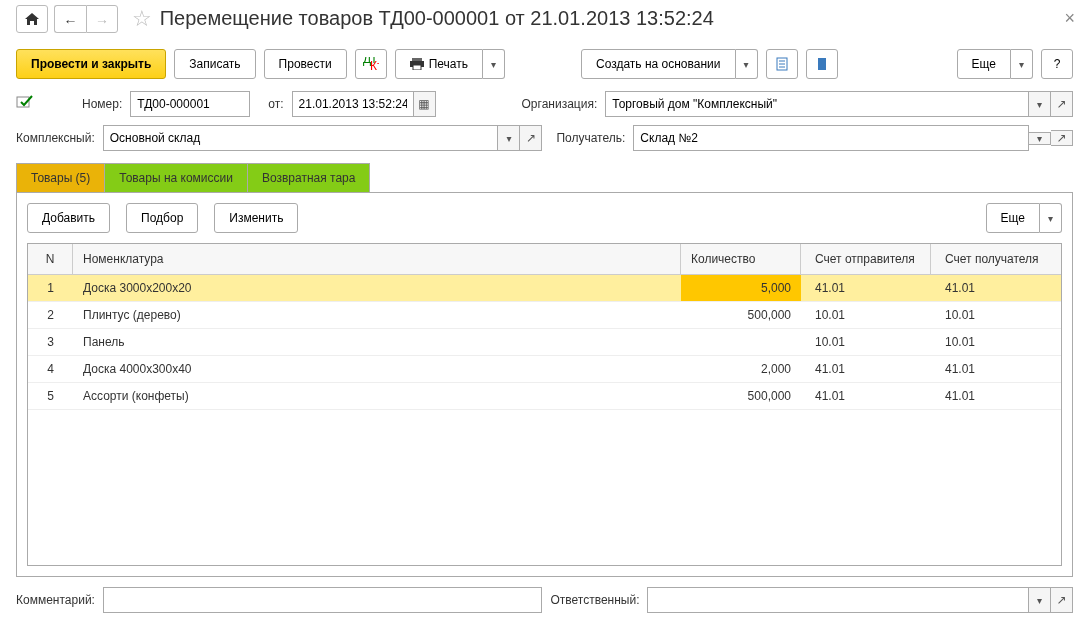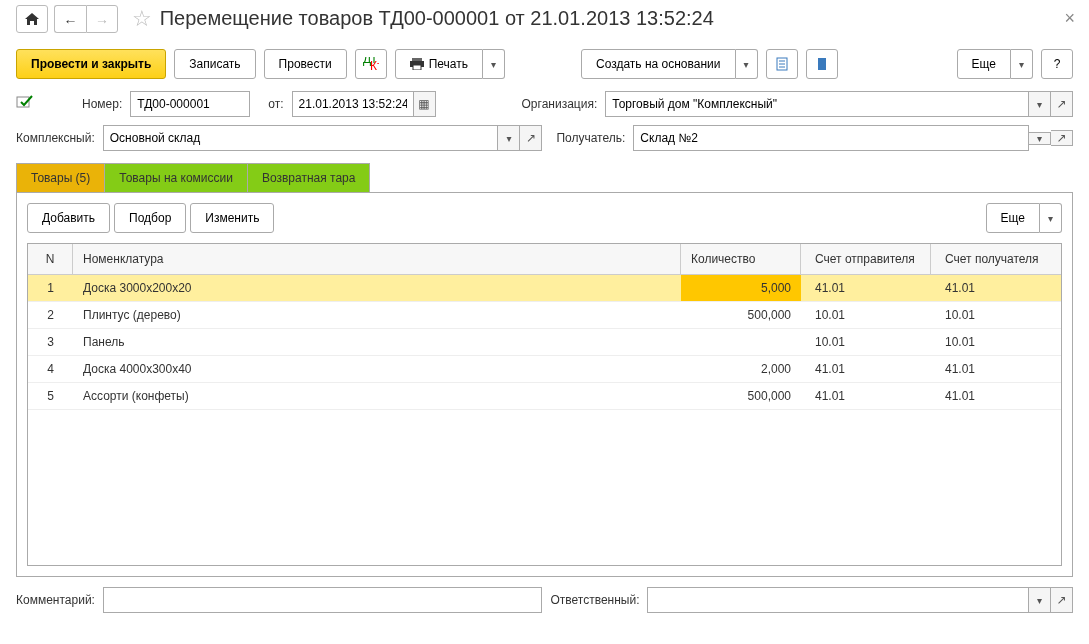--- a/index.html
+++ b/index.html
@@ -29,21 +29,21 @@
 .input-wrap { display: flex; align-items: stretch; height: 26px; }
 .input-wrap input { border: 1px solid #aaa; padding: 0 6px; height: 26px; background: #fff; }
 .input-wrap .ib { width: 22px; border: 1px solid #aaa; border-left: none; background: #f5f5f5; display: flex; align-items: center; justify-content: center; cursor: pointer; font-size: 10px; color: #555; }
 .status-icon { width: 20px; height: 20px; }
 
 .tabs { display: flex; margin: 8px 16px 0 16px; }
 .tab { padding: 7px 14px; border: 1px solid #aaa; border-bottom: none; background: #84cc16; margin-right: -1px; cursor: pointer; }
 .tab.active { background: #eab308; position: relative; z-index: 2; }
 .tab-content { border: 1px solid #aaa; margin: 0 16px; padding: 10px; background: #fff; }
 
-.tab-toolbar { display: flex; gap: 4px; margin-bottom: 10px; }
+.tab-toolbar { display: flex; gap: 16px; margin-bottom: 10px; }
 .tab-toolbar .spacer { flex: 1; }
 
 .grid { border: 1px solid #aaa; }
 .grid-head { display: flex; background: #f7f7f7; border-bottom: 1px solid #ccc; }
 .grid-head > div { padding: 8px 10px; border-right: 1px solid #ccc; }
 .grid-head > div:last-child { border-right: none; }
 .grid-body { height: 290px; overflow: auto; background: #fff; }
 .grid-row { display: flex; border-bottom: 1px solid #eee; }
 .grid-row > div { padding: 6px 10px; }
 .grid-row.selected { background: #ffef9e; }

